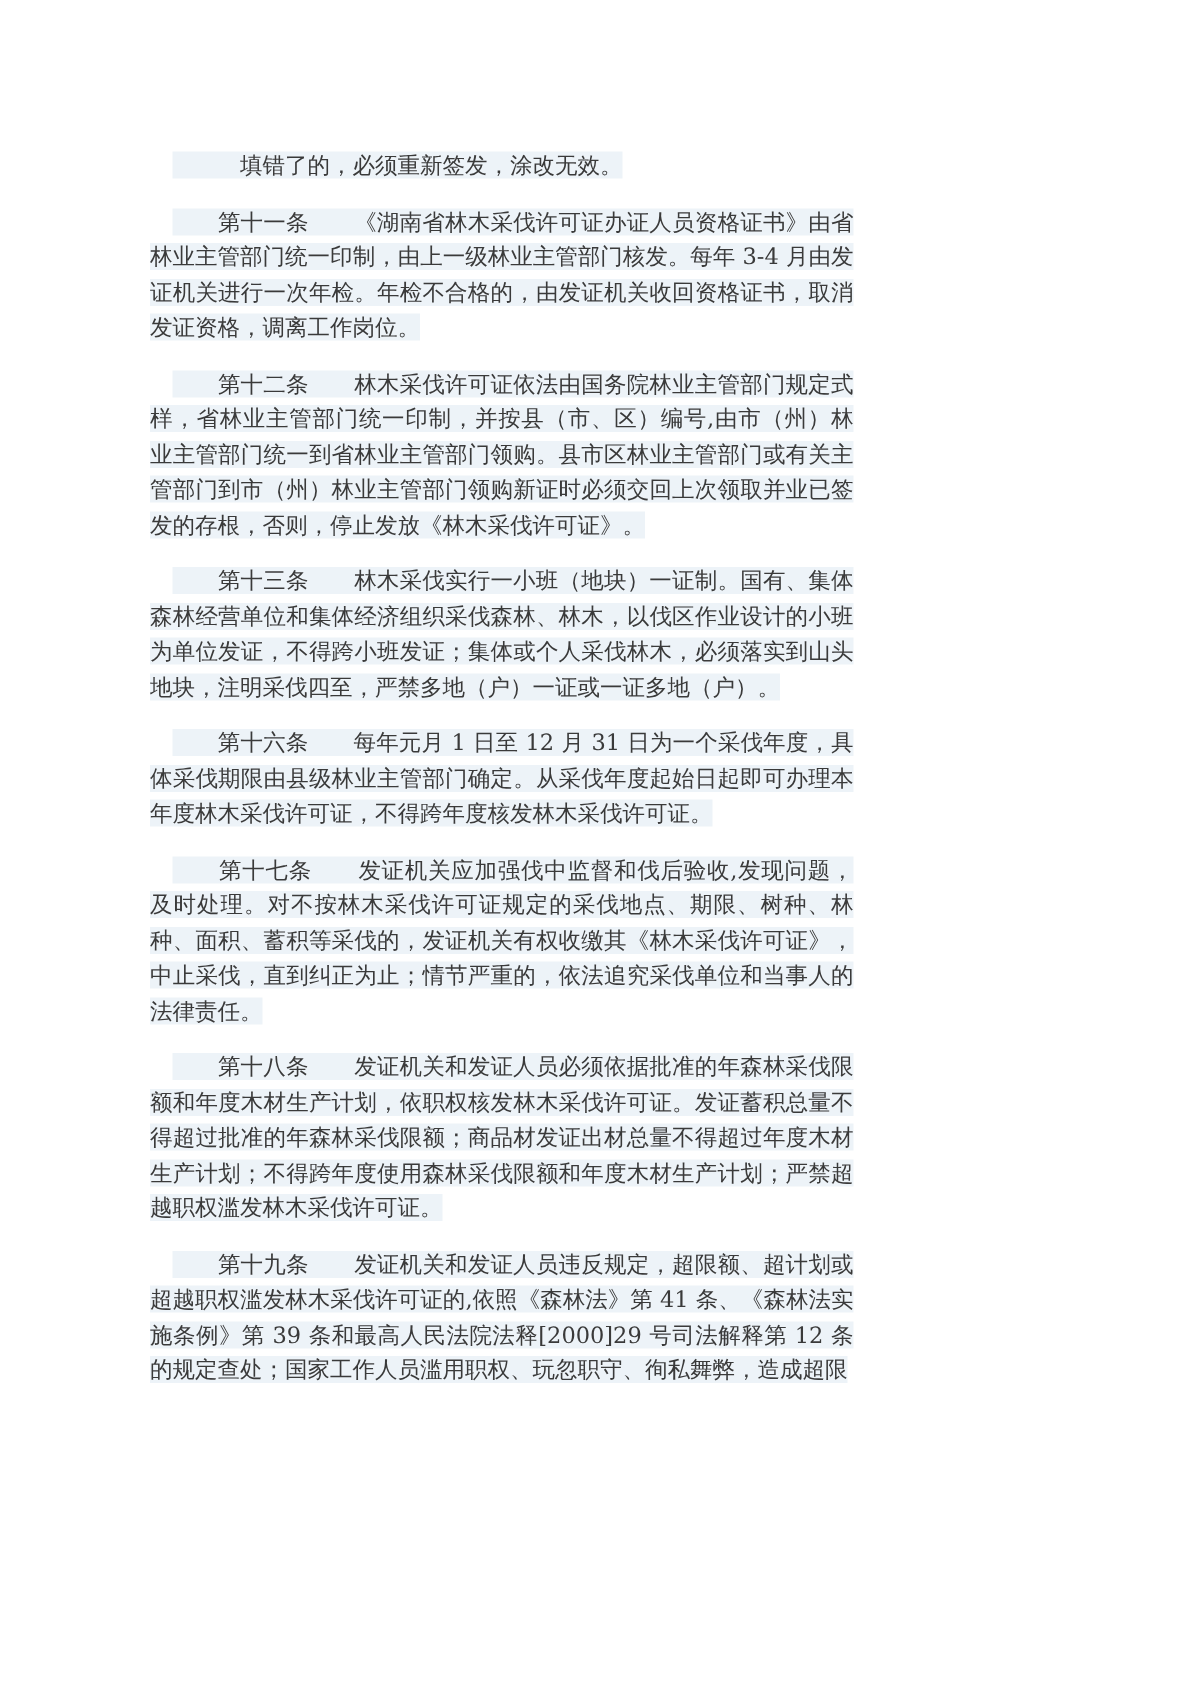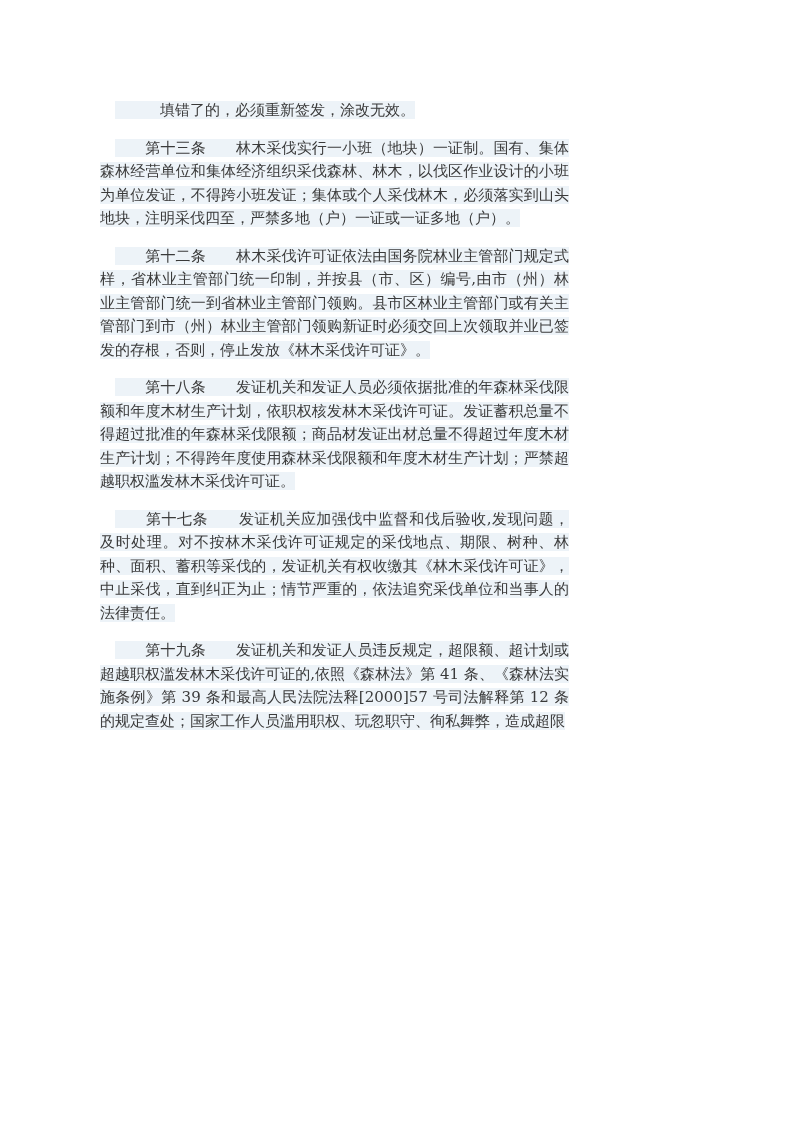--- a/index.html
+++ b/index.html
@@ -33,27 +33,29 @@
   }
 </style>
 </head>
 <body>
 
 <div class="page">
 
   <p class="para"><span class="hl">　　　填错了的，必须重新签发，涂改无效。</span></p>
 
 
+  <p class="para"><span class="hl">　　第十一条　　《湖南省林木采伐许可证办证人员资格证书》由省林业主管部门统一印制，由上一级林业主管部门核发。每年 3-4 月由发证机关进行一次年检。年检不合格的，由发证机关收回资格证书，取消发证资格，调离工作岗位。</span></p>
+
+  <p class="para"><span class="hl">　　第十二条　　林木采伐许可证依法由国务院林业主管部门规定式样，省林业主管部门统一印制，并按县（市、区）编号,由市（州）林业主管部门统一到省林业主管部门领购。县市区林业主管部门或有关主管部门到市（州）林业主管部门领购新证时必须交回上次领取并业已签发的存根，否则，停止发放《林木采伐许可证》。</span></p>
 
   <p class="para"><span class="hl">　　第十三条　　林木采伐实行一小班（地块）一证制。国有、集体森林经营单位和集体经济组织采伐森林、林木，以伐区作业设计的小班为单位发证，不得跨小班发证；集体或个人采伐林木，必须落实到山头地块，注明采伐四至，严禁多地（户）一证或一证多地（户）。</span></p>
 
-  <p class="para"><span class="hl">　　第十二条　　林木采伐许可证依法由国务院林业主管部门规定式样，省林业主管部门统一印制，并按县（市、区）编号,由市（州）林业主管部门统一到省林业主管部门领购。县市区林业主管部门或有关主管部门到市（州）林业主管部门领购新证时必须交回上次领取并业已签发的存根，否则，停止发放《林木采伐许可证》。</span></p>
 
 
+  <p class="para"><span class="hl">　　第十六条　　每年元月 1 日至 12 月 31 日为一个采伐年度，具体采伐期限由县级林业主管部门确定。从采伐年度起始日起即可办理本年度林木采伐许可证，不得跨年度核发林木采伐许可证。</span></p>
 
+  <p class="para"><span class="hl">　　第十七条　　发证机关应加强伐中监督和伐后验收,发现问题，及时处理。对不按林木采伐许可证规定的采伐地点、期限、树种、林种、面积、蓄积等采伐的，发证机关有权收缴其《林木采伐许可证》，中止采伐，直到纠正为止；情节严重的，依法追究采伐单位和当事人的法律责任。</span></p>
 
   <p class="para"><span class="hl">　　第十八条　　发证机关和发证人员必须依据批准的年森林采伐限额和年度木材生产计划，依职权核发林木采伐许可证。发证蓄积总量不得超过批准的年森林采伐限额；商品材发证出材总量不得超过年度木材生产计划；不得跨年度使用森林采伐限额和年度木材生产计划；严禁超越职权滥发林木采伐许可证。</span></p>
 
-  <p class="para"><span class="hl">　　第十七条　　发证机关应加强伐中监督和伐后验收,发现问题，及时处理。对不按林木采伐许可证规定的采伐地点、期限、树种、林种、面积、蓄积等采伐的，发证机关有权收缴其《林木采伐许可证》，中止采伐，直到纠正为止；情节严重的，依法追究采伐单位和当事人的法律责任。</span></p>
-
-  <p class="para"><span class="hl">　　第十九条　　发证机关和发证人员违反规定，超限额、超计划或超越职权滥发林木采伐许可证的,依照《森林法》第 41 条、《森林法实施条例》第 39 条和最高人民法院法释[2000]57 号司法解释第 12 条的规定查处；国家工作人员滥用职权、玩忽职守、徇私舞弊，造成超限</span></p>
+  <p class="para"><span class="hl">　　第十九条　　发证机关和发证人员违反规定，超限额、超计划或超越职权滥发林木采伐许可证的,依照《森林法》第 41 条、《森林法实施条例》第 39 条和最高人民法院法释[2000]29 号司法解释第 12 条的规定查处；国家工作人员滥用职权、玩忽职守、徇私舞弊，造成超限</span></p>
 
 </div>
 
 </body></html>

